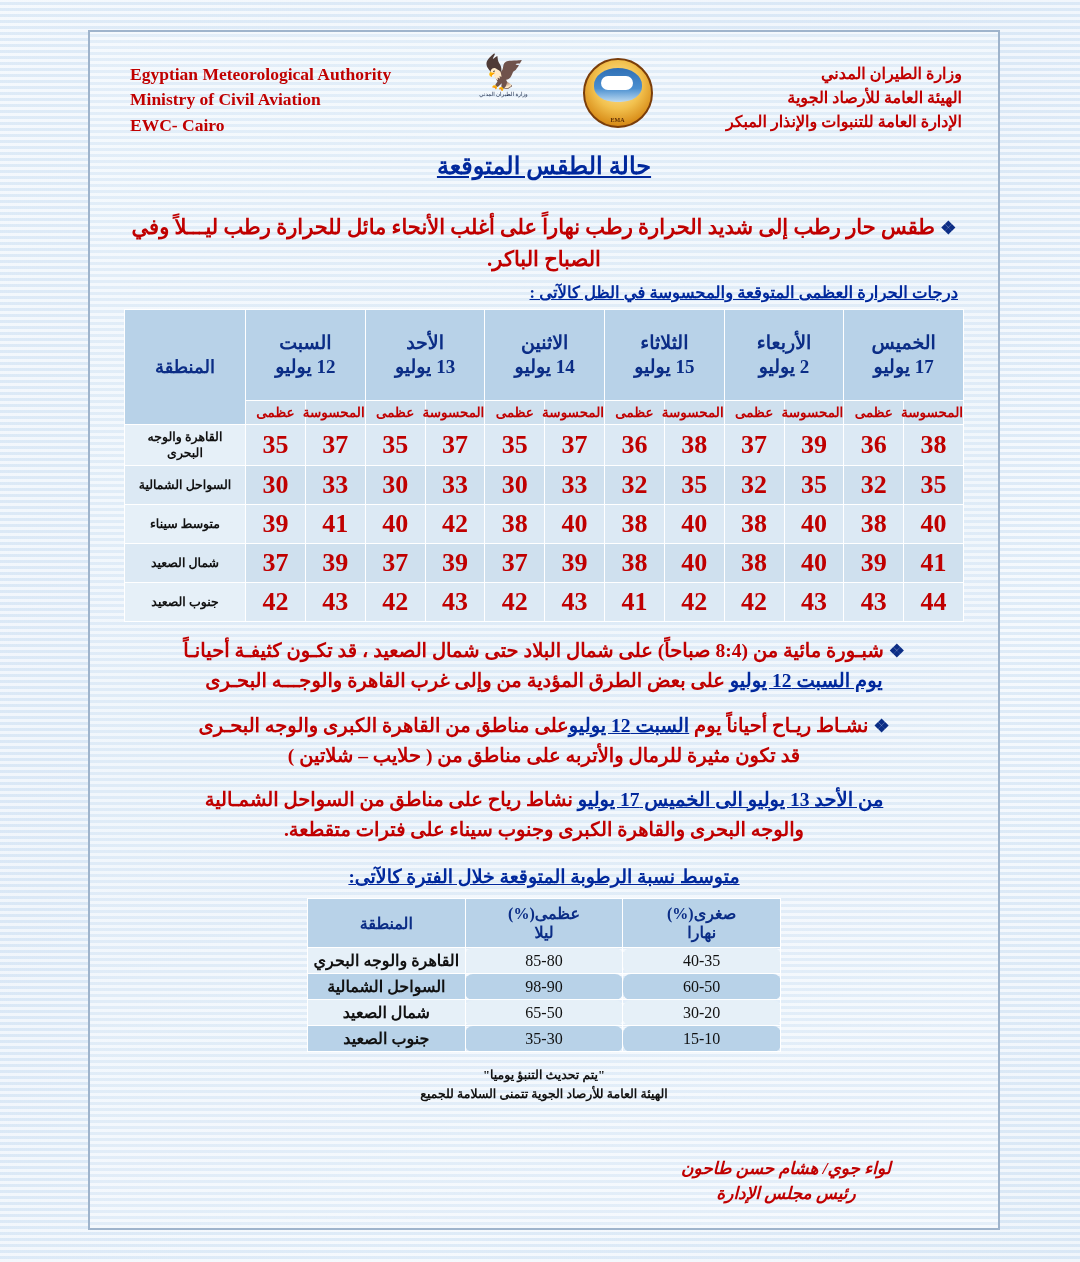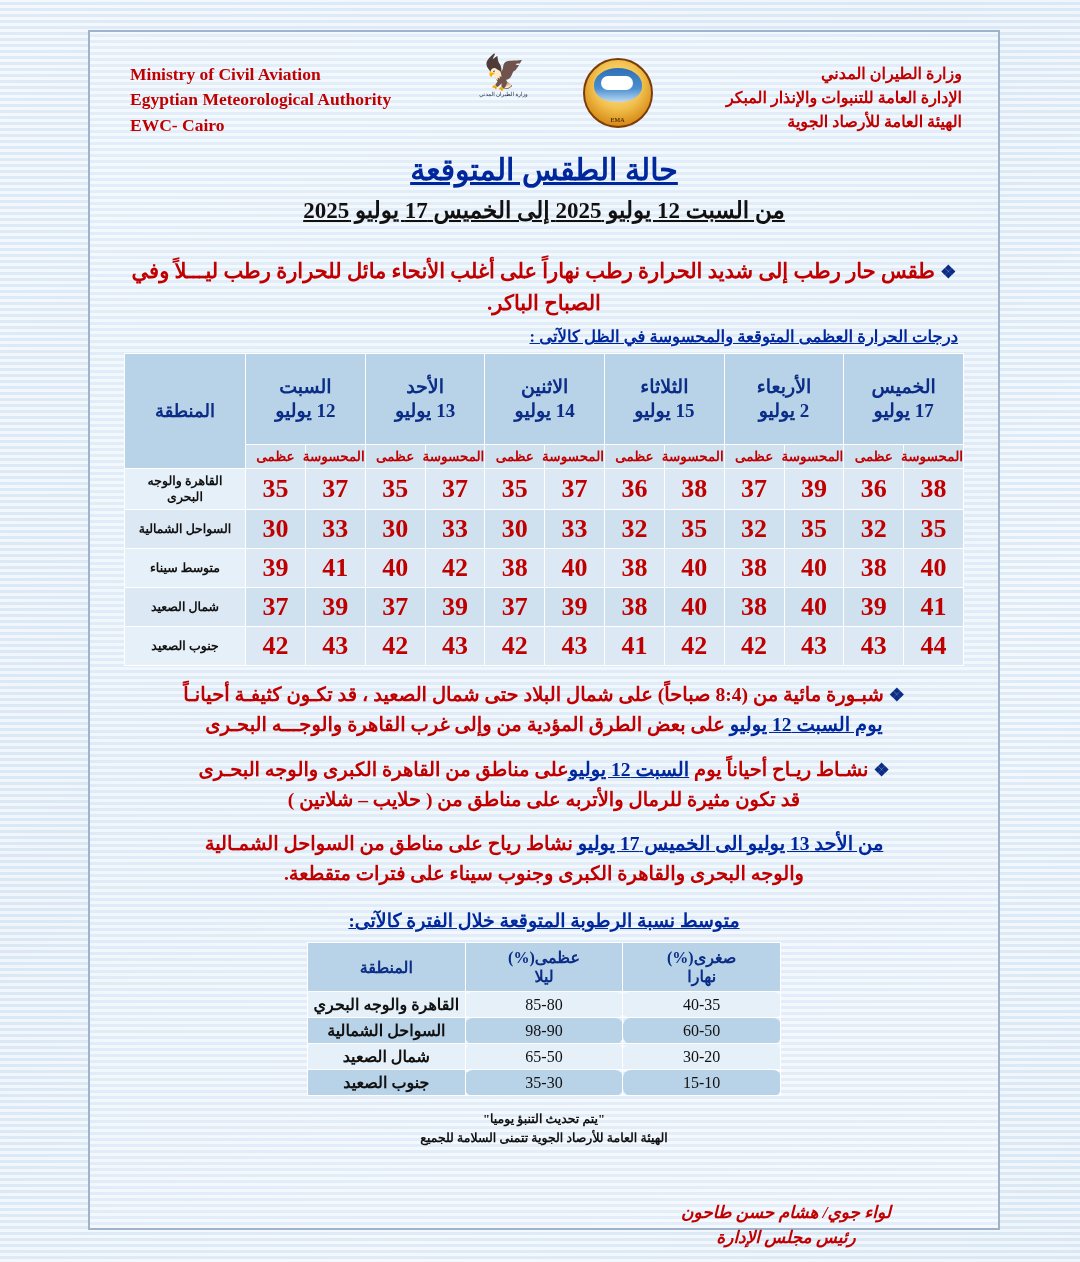--- a/index.html
+++ b/index.html
@@ -87,21 +87,21 @@
   }
   .logo-ema .txt {
     position: absolute; bottom: 3px; left: 0; right: 0; text-align: center;
     font-size: 6px; color: #5b2d06; font-weight: bold;
   }
   
   .title-main {
     text-align: center;
     color: #00289c;
     font-weight: bold;
-    font-size: 30px;
+    font-size: 24px;
     text-decoration: underline;
     margin-top: 14px;
   }
   .title-range {
     text-align: center;
     color: #111111;
     font-weight: bold;
     font-size: 23px;
     text-decoration: underline;
     margin-top: 10px;
@@ -241,46 +241,45 @@
   }
 </style>
 </head>
 <body>
 
 <div class="page">
   <div class="sheet">
 
     <div class="header">
       <div class="hdr-en">
+        <div>Egyptian Meteorological Authority</div>
         <div>Ministry of Civil Aviation</div>
-        <div>Egyptian Meteorological Authority</div>
         <div>EWC- Cairo</div>
       </div>
 
       <div class="logos">
         <div class="logo-eagle">
           <div class="wings">🦅</div>
           <div class="cap">وزارة الطيران المدني</div>
         </div>
         <div class="logo-ema">
           <div class="inner"></div>
           <div class="cloud"></div>
           <div class="txt">EMA</div>
         </div>
       </div>
 
       <div class="hdr-ar">
         <div>وزارة الطيران المدني</div>
+        <div>الهيئة العامة للأرصاد الجوية</div>
         <div>الإدارة العامة للتنبوات والإنذار المبكر</div>
-        <div>الهيئة العامة للأرصاد الجوية</div>
       </div>
     </div>
 
     <div class="title-main">حالة الطقس المتوقعة</div>
-    <div class="title-range">من السبت 12 يوليو 2025 إلى الخميس 17 يوليو 2025</div>
 
     <div class="bullet-block">
       <span class="bullet-mark">❖</span>
       <span>طقس حار رطب إلى شديد الحرارة رطب نهاراً على أغلب الأنحاء مائل للحرارة رطب ليـــلاً وفي الصباح الباكر.</span>
     </div>
 
     <div class="small-note">درجات الحرارة العظمى المتوقعة والمحسوسة في الظل كالآتى :</div>
 
     <table class="temp">
       <thead>

